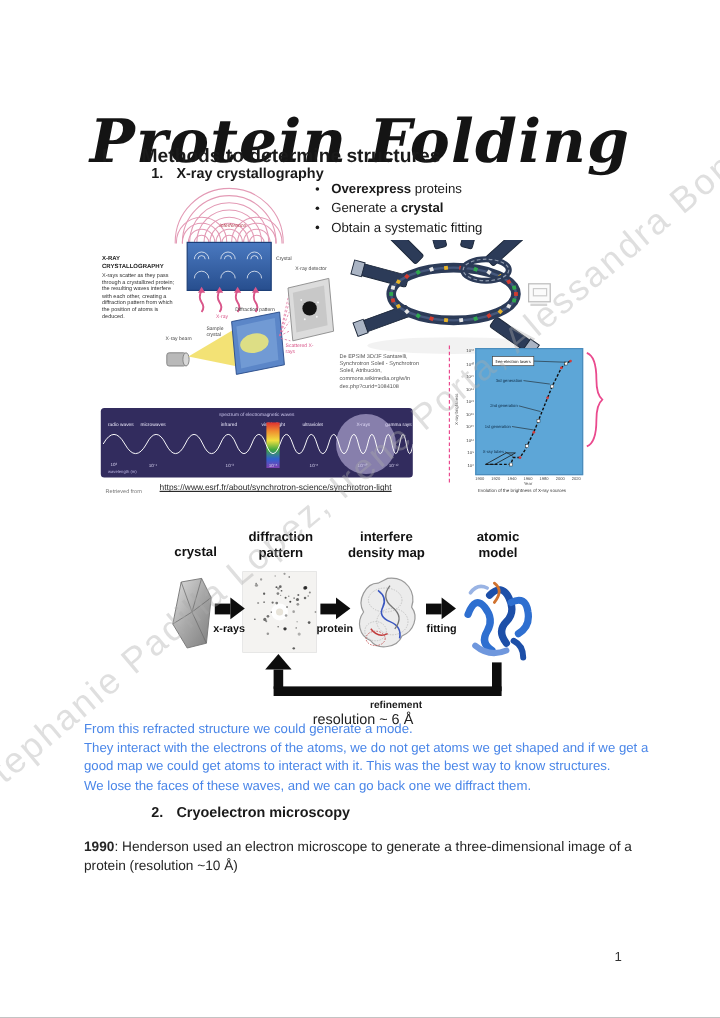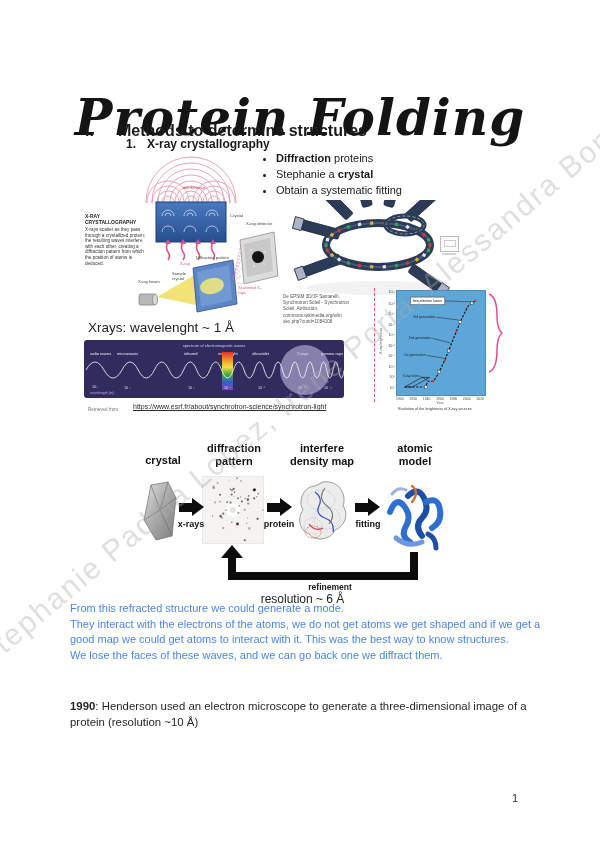--- a/index.html
+++ b/index.html
@@ -100,22 +100,22 @@
   <h1 class="title">Protein Folding</h1>
 
   <div class="h1line">
     <span class="num">I.</span><span>Methods to determine structures</span>
   </div>
   <div class="h2line">
     <span class="num">1.</span><span>X-ray crystallography</span>
   </div>
 
   <ul class="bullets">
-    <li><b>Diffraction</b><span> proteins</span></li>
-    <li><span>Stephanie a </span><b>crystal</b></li>
+    <li><b>Overexpress</b><span> proteins</span></li>
+    <li><span>Generate a </span><b>crystal</b></li>
     <li><span>Obtain a systematic fitting</span></li>
   </ul>
 
   <div class="xdesc">
     <div class="h">X-RAY CRYSTALLOGRAPHY</div>
     <div class="p">X-rays scatter as they pass through a crystallized protein; the resulting waves interfere with each other, creating a diffraction pattern from which the position of atoms is deduced.</div>
   </div>
 
   <div class="xfig">
     <svg width="175" height="158" viewBox="0 0 175 158">
@@ -291,21 +291,20 @@
     <div>Synchrotron Soleil - Synchrotron</div>
     <div>Soleil, Atribución,</div>
     <div>commons.wikimedia.org/w/in</div>
     <div>dex.php?curid=1084108</div>
   </div>
   <div class="imgph">
       <div class="g1"></div>
       <div class="cap"></div>
     </div>
 
-  <div class="wnote">Xrays: wavelenght ~ 1 Å</div>
 
   <div class="spectrum">
     <div class="sp-title">spectrum of electromagnetic waves</div>
     <span class="sp-band" style="left:6px;">radio waves</span>
     <span class="sp-band" style="left:33px;">microwaves</span>
     <span class="sp-band" style="left:100px;">infrared</span>
     <span class="sp-band" style="left:134px;">visible light</span>
     <span class="sp-band" style="left:168px;">ultraviolet</span>
     <span class="sp-band" style="left:213px;">X-rays</span>
     <span class="sp-band" style="left:237px;">gamma rays</span>
@@ -514,19 +513,22 @@
 
     <div class="resline">resolution ~ 6 Å</div>
   </div>
 
   <div class="notes">
     <p>From this refracted structure we could generate a mode.</p>
     <p>They interact with the electrons of the atoms, we do not get atoms we get shaped and if we get a good map we could get atoms to interact with it. This was the best way to know structures.</p>
     <p>We lose the faces of these waves, and we can go back one we diffract them.</p>
   </div>
 
+  <div class="h2line2">
+    <span class="num">2.</span><span>Cryoelectron microscopy</span>
+  </div>
 
   <div class="cryo">
     <b>1990</b><span>: Henderson used an electron microscope to generate a three-dimensional image of a protein (resolution ~10 Å)</span>
   </div>
 
   <div class="pagenum">1</div>
 </div>
 
 </body></html>

